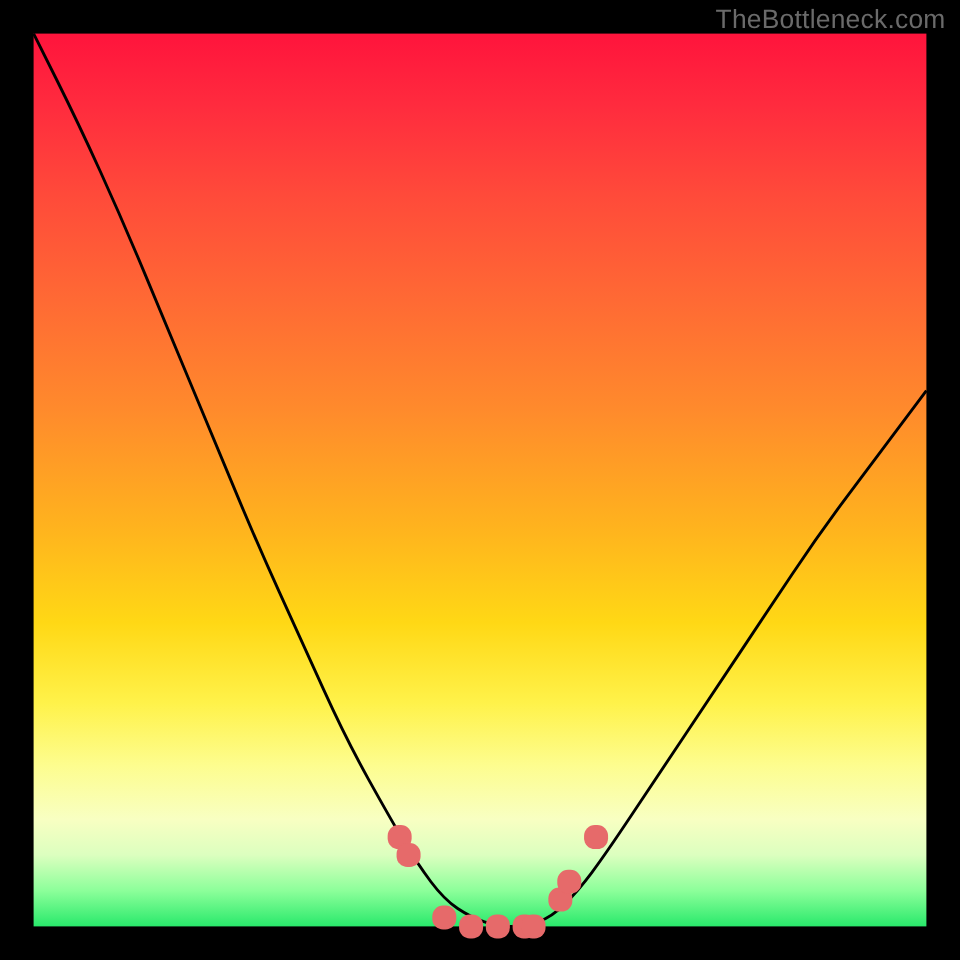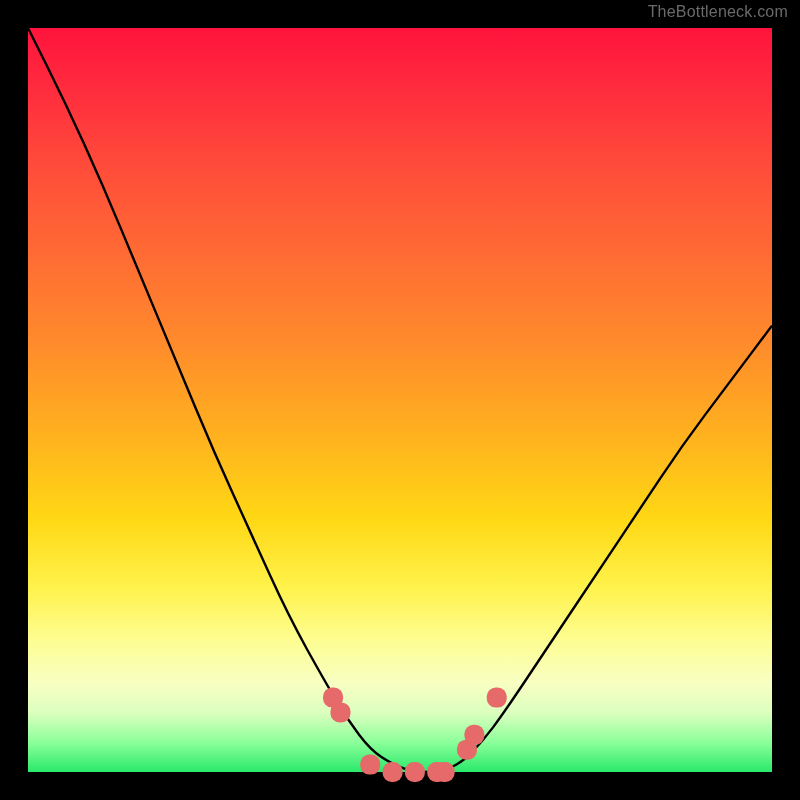--- a/index.html
+++ b/index.html
@@ -39,21 +39,21 @@
       #dcffbf 92%,
       #8cff9a 96%,
       #29e96b 100%
     );
   }
   .watermark {
     position: absolute;
     top: 3px;
     right: 12px;
     color: #6a6a6a;
-    font-size: 16px;
+    font-size: 22px;
     letter-spacing: 0.2px;
     font-weight: 500;
     user-select: none;
   }
   svg.curve {
     position: absolute;
     left: 0;
     top: 0;
     width: 744px;
     height: 744px;

